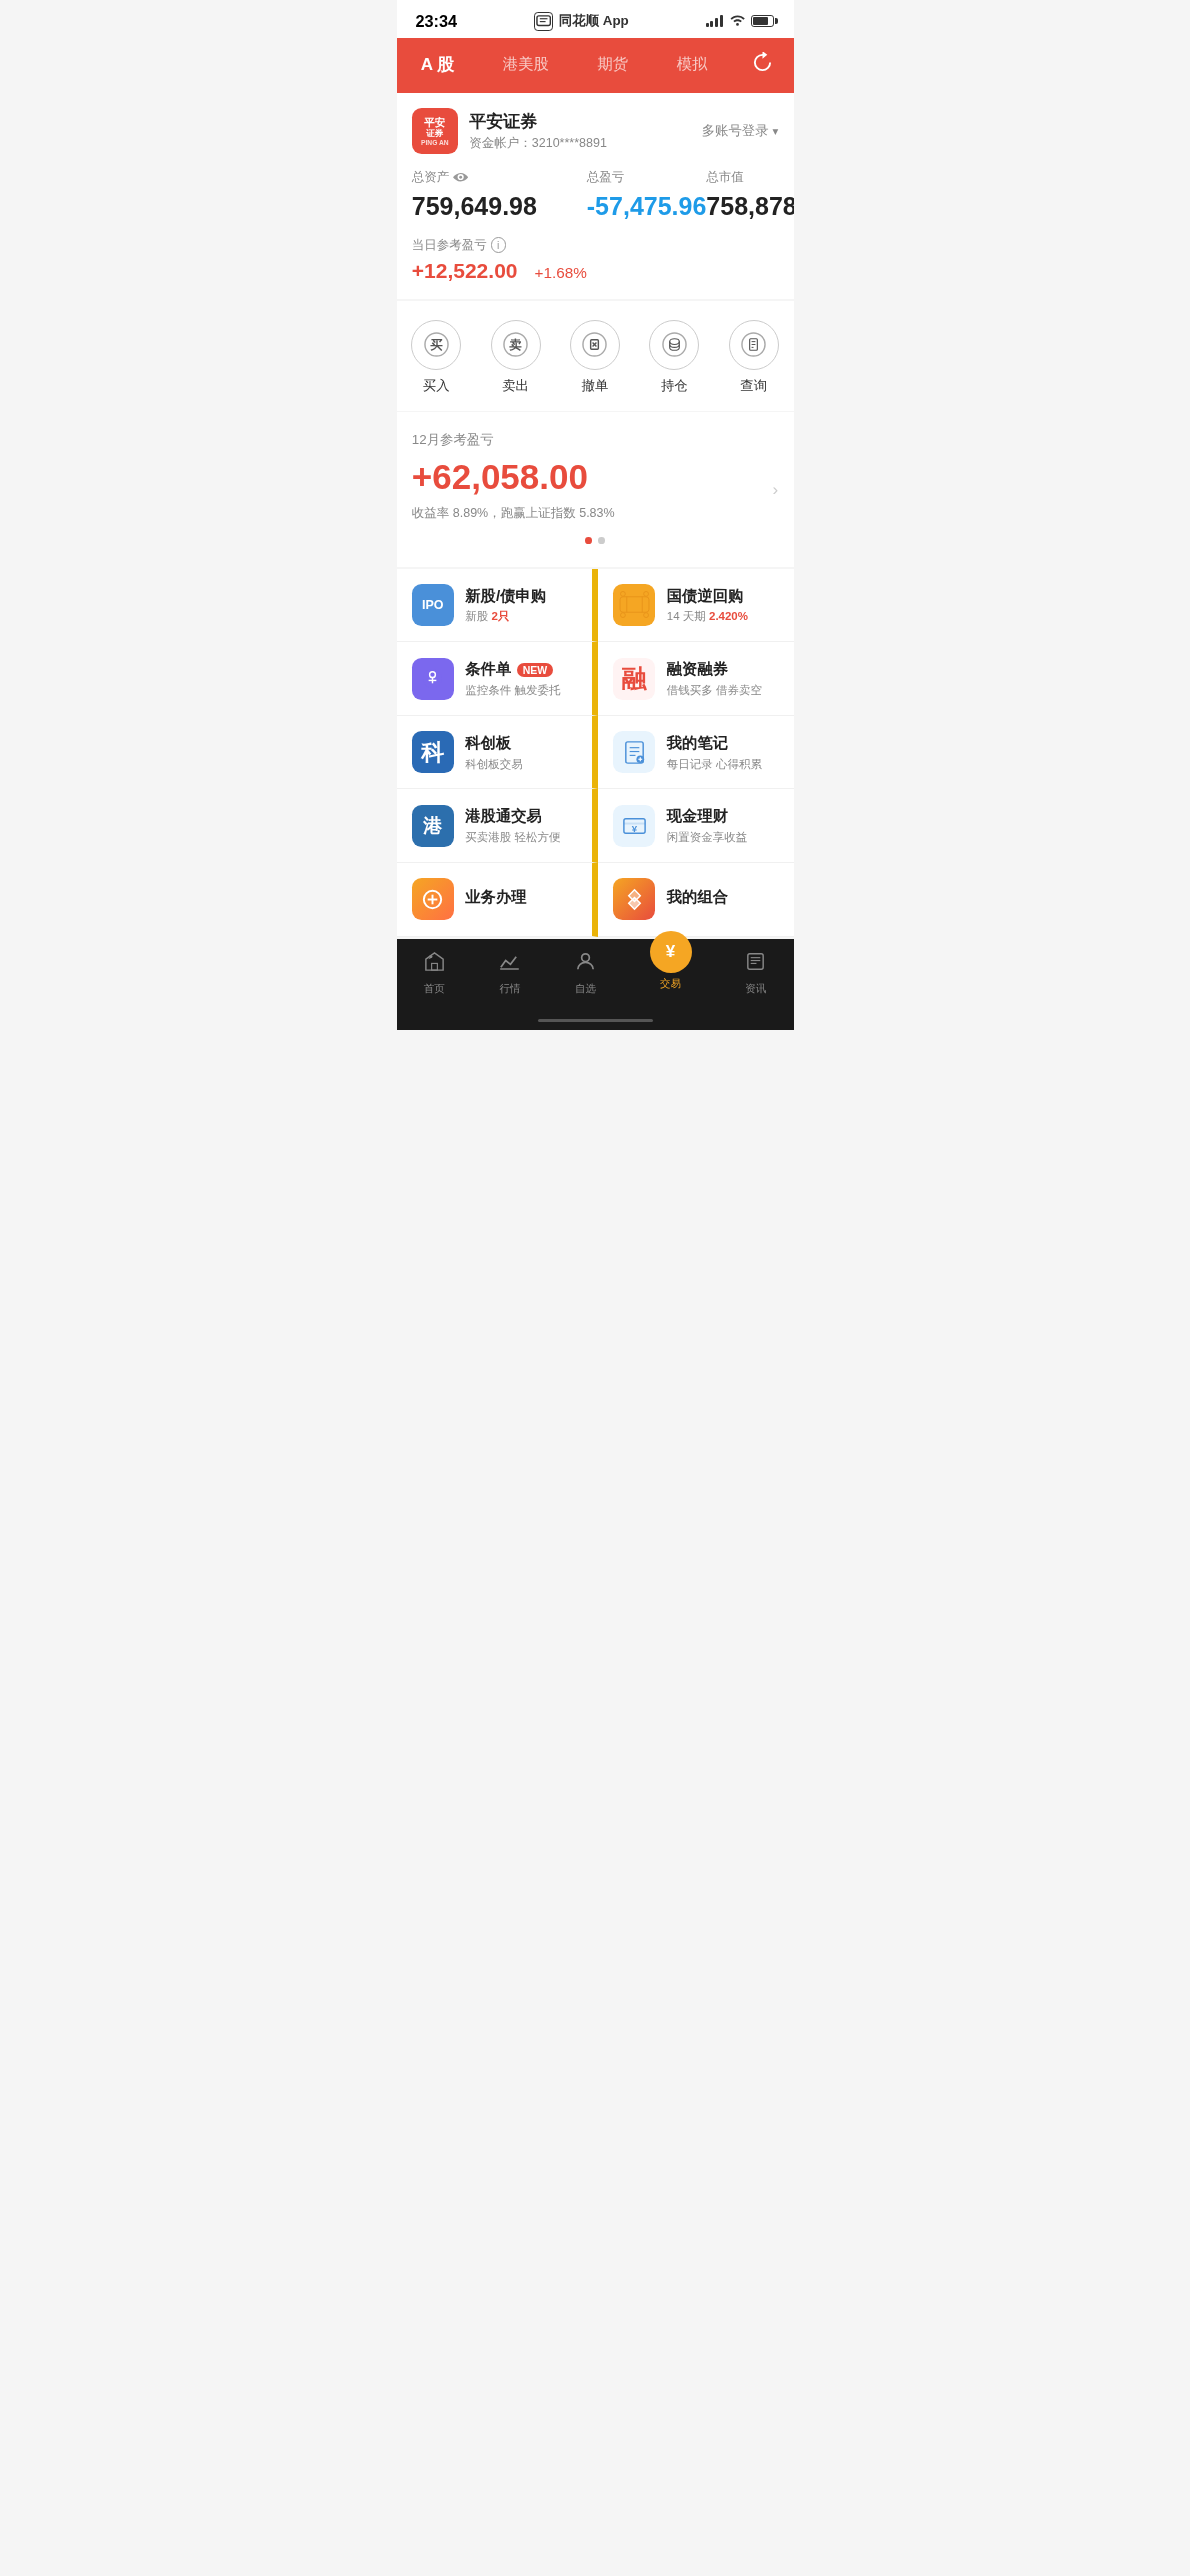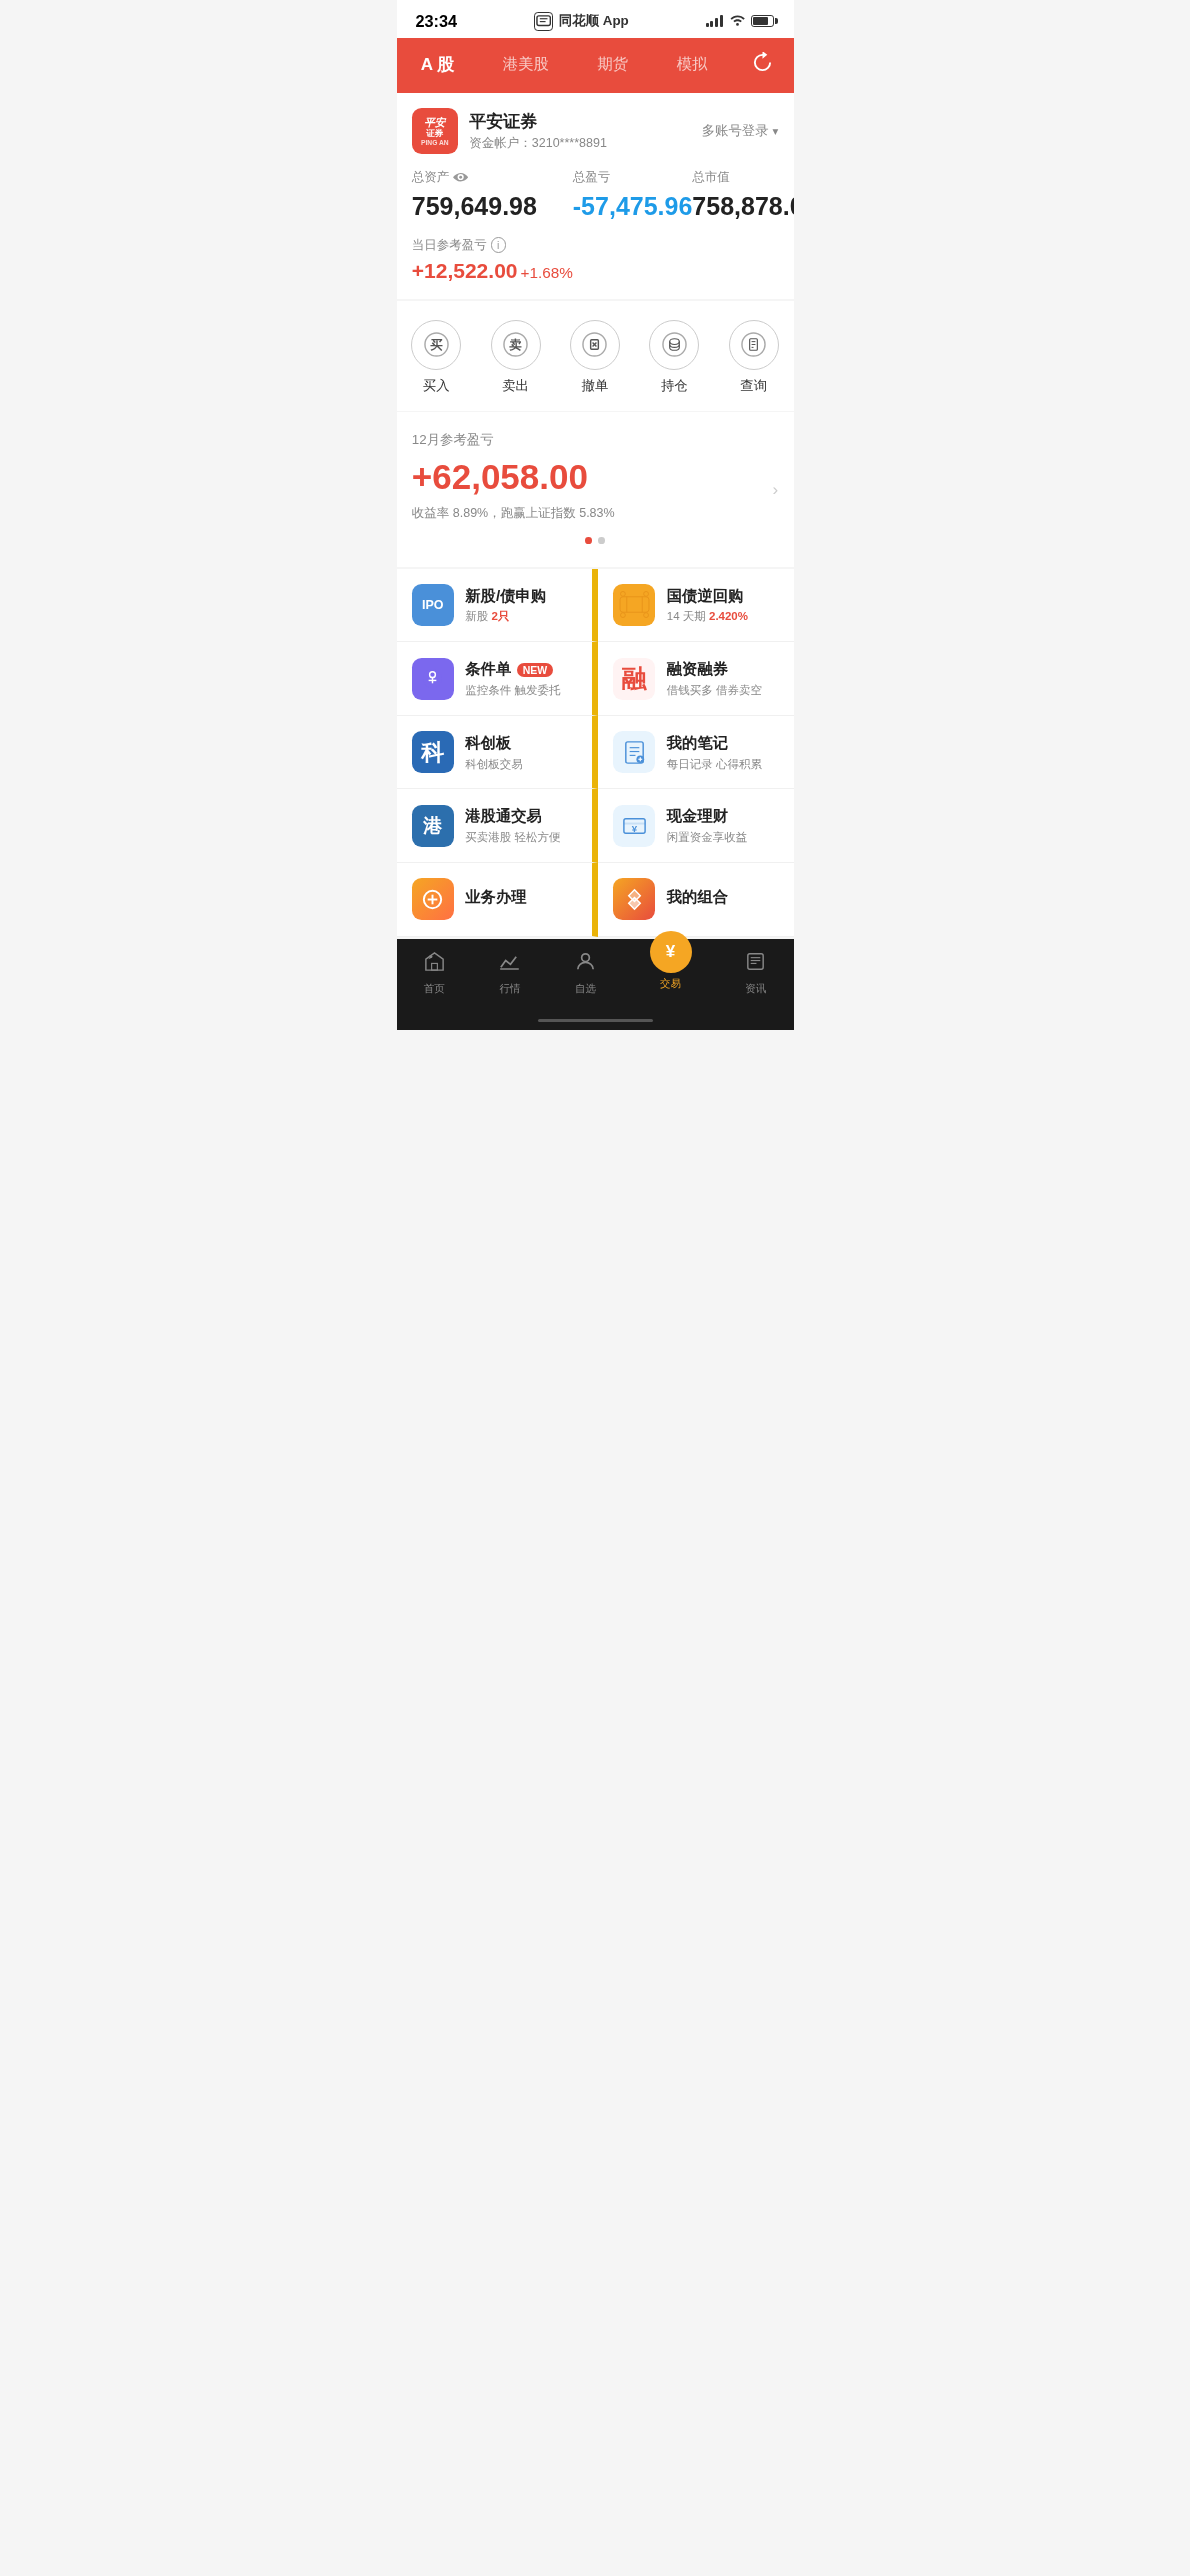--- a/index.html
+++ b/index.html
@@ -156,21 +156,21 @@
     .asset-value {
       font-size: 25px;
       font-weight: 600;
       color: #222;
     }
     .asset-value.negative { color: #1e9be8; }
     .asset-value.positive { color: #e84c3d; }
     .daily-pnl-row {
       display: flex;
       align-items: baseline;
-      gap: 3px;
+      gap: 17px;
     }
     .daily-pct {
       font-size: 15.3px;
       color: #e84c3d;
       font-weight: 500;
     }
 
     
     .action-section {
       background: #fff;
@@ -414,21 +414,21 @@
     <svg width="21" height="21" viewBox="0 0 22 22" fill="none">
       <path d="M18 11A7 7 0 1 1 11 4v3l5-4-5-4v3A9 9 0 1 0 20 11h-2z" fill="white"></path>
     </svg>
   </div>
 </div>
 
 <div class="account-section">
   <div class="account-header">
     <div class="account-info">
       <div class="account-logo">
-        <span style="font-size:10.5px;font-weight:800;font-style:italic;">平安</span>
+        <span style="font-size:10.5px;font-weight:800;">平安</span>
         <span style="font-size:8.6px;font-weight:600;">证券</span>
         <span style="font-size:6.7px;opacity:0.8;">PING AN</span>
       </div>
       <div>
         <div class="account-name">平安证券</div>
         <div class="account-number">
           <span>资金帐户：</span><span>3210****8891</span>
         </div>
       </div>
     </div>

